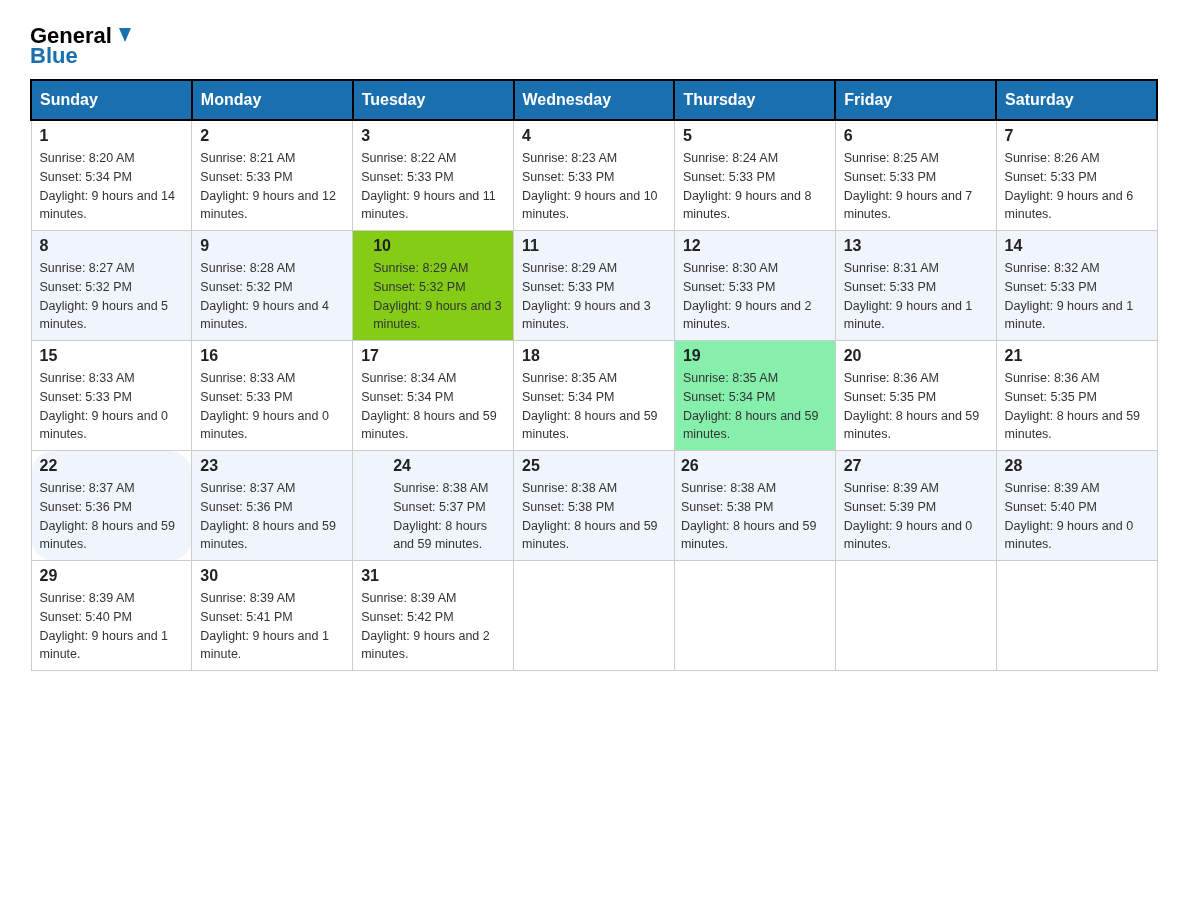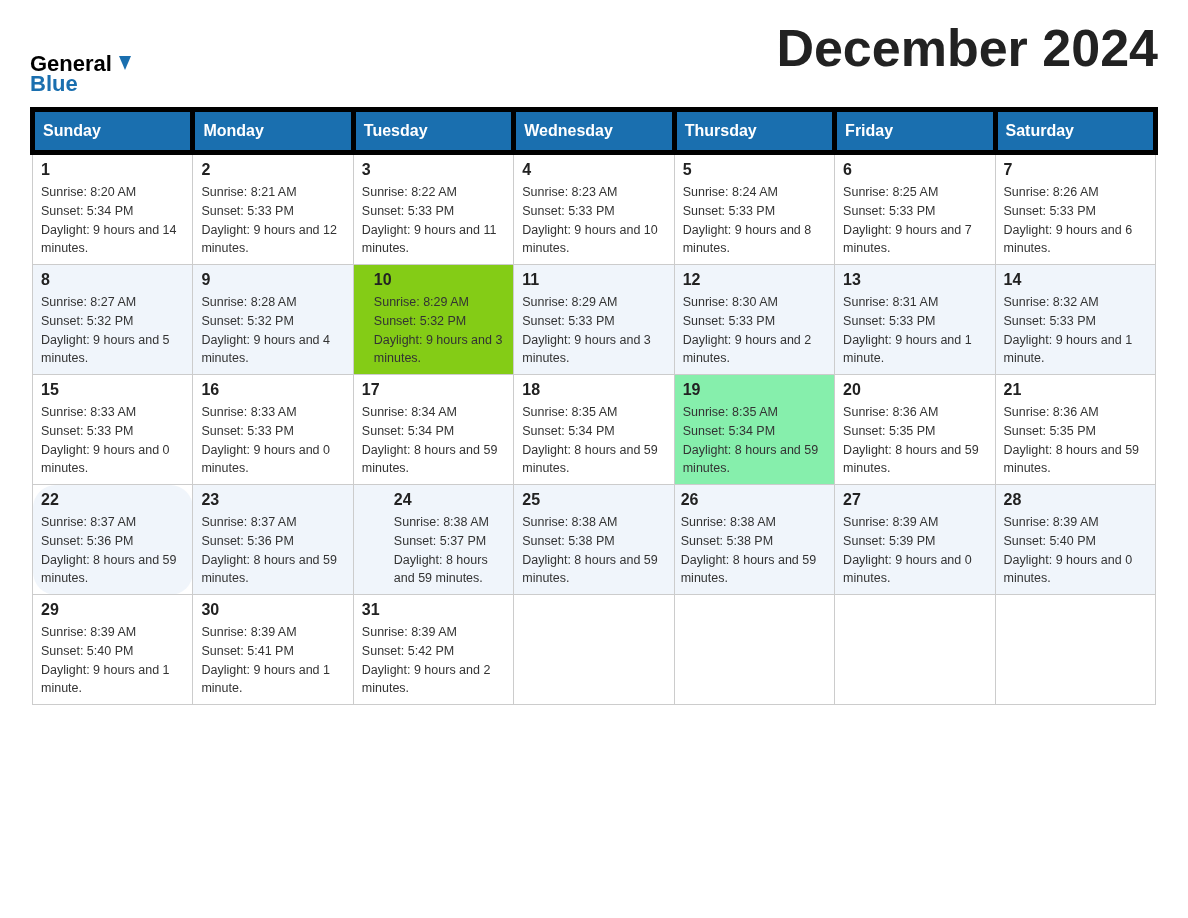--- a/index.html
+++ b/index.html
@@ -53,21 +53,21 @@
       border-collapse: collapse;
       margin-top: 10px;
     }
     .calendar th {
       background-color: #1a6faf;
       color: #fff;
       font-size: 16px;
       font-weight: bold;
       padding: 10px 8px;
       text-align: left;
-      border: 5px solid #000000;
+      border: 2px solid #000000;
     }
     .calendar td {
       vertical-align: top;
       padding: 6px 8px;
       border: 1px solid #ccc;
       font-size: 13px;
       color: #333;
       width: 14.28%;
       min-height: 100px;
     }
@@ -94,30 +94,29 @@
     }
     .row-divider td {
       border-top: 2px solid #1a6faf;
     }
   </style>
 </head>
 <body>
 
 <div class="header">
   <div class="logo">
-    <div style="display:flex; align-items:center;margin-top:28px;">
+    <div style="display:flex; align-items:center;">
       <span class="logo-text">General</span>
       <svg width="22" height="22" viewBox="0 0 22 22" style="margin-left:1px; margin-top:-2px;">
         <polygon points="6,4 18,4 12,18" fill="#1a6faf"></polygon>
       </svg>
     </div>
     <span class="logo-blue">Blue</span>
   </div>
   <div class="title-area">
-    <div class="month-title">December 2024</div>
   </div>
 </div>
 
 <table class="calendar">
   <thead>
     <tr>
     <th>Sunday</th>
         <th>Monday</th>
         <th>Tuesday</th>
         <th>Wednesday</th>

